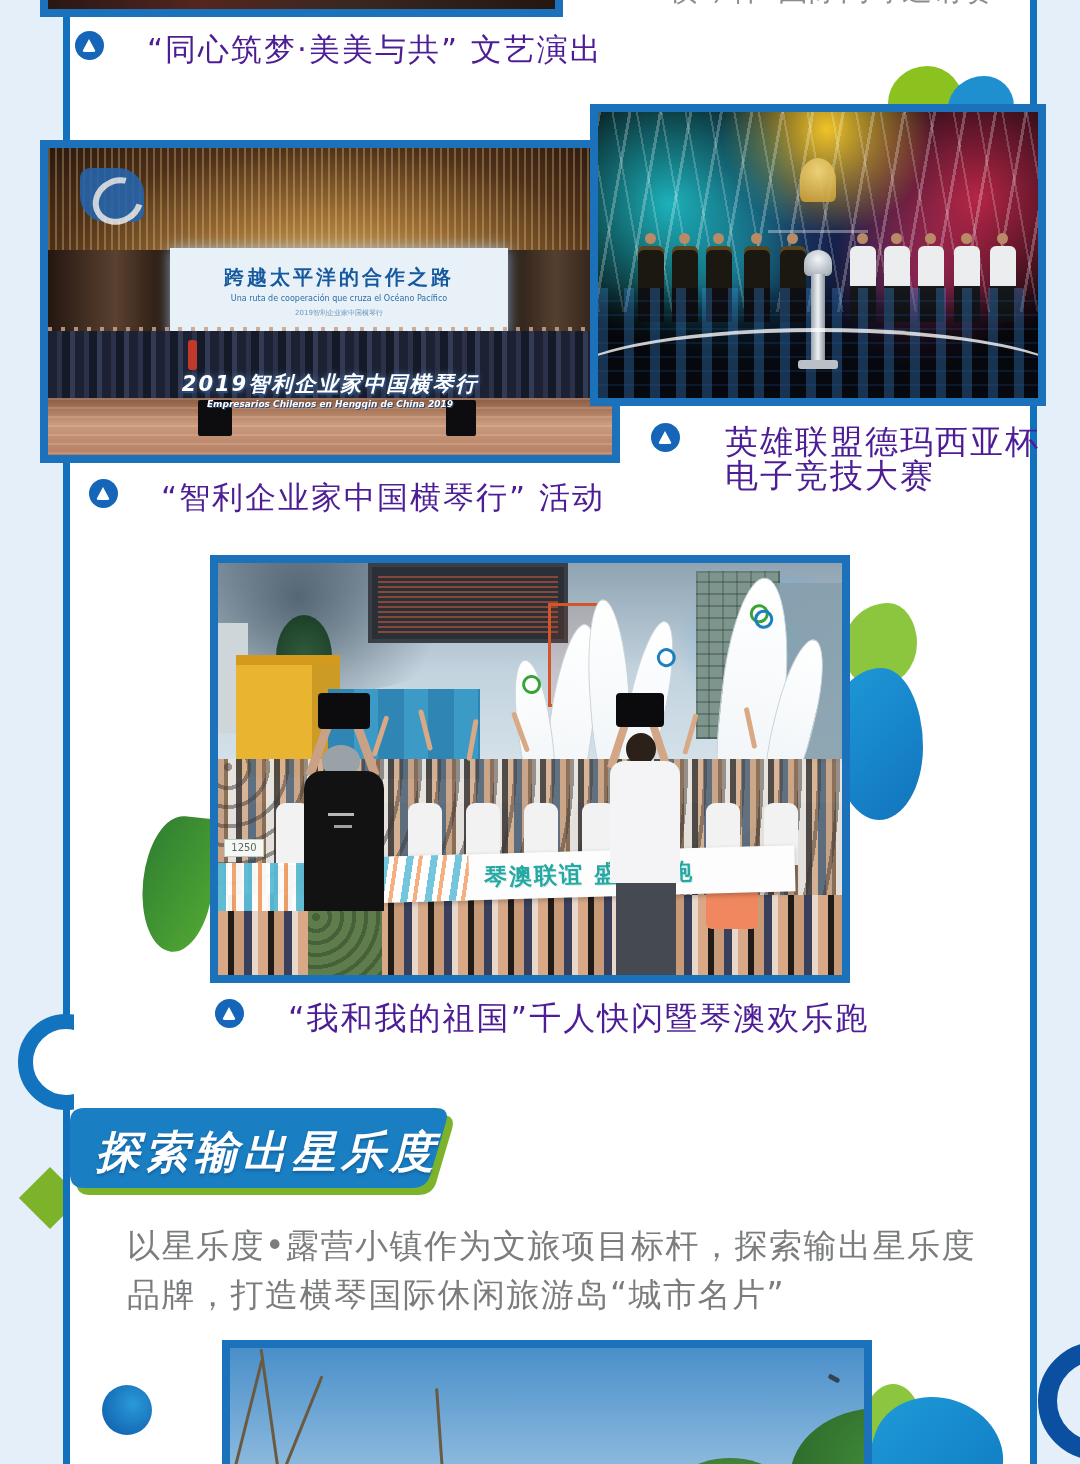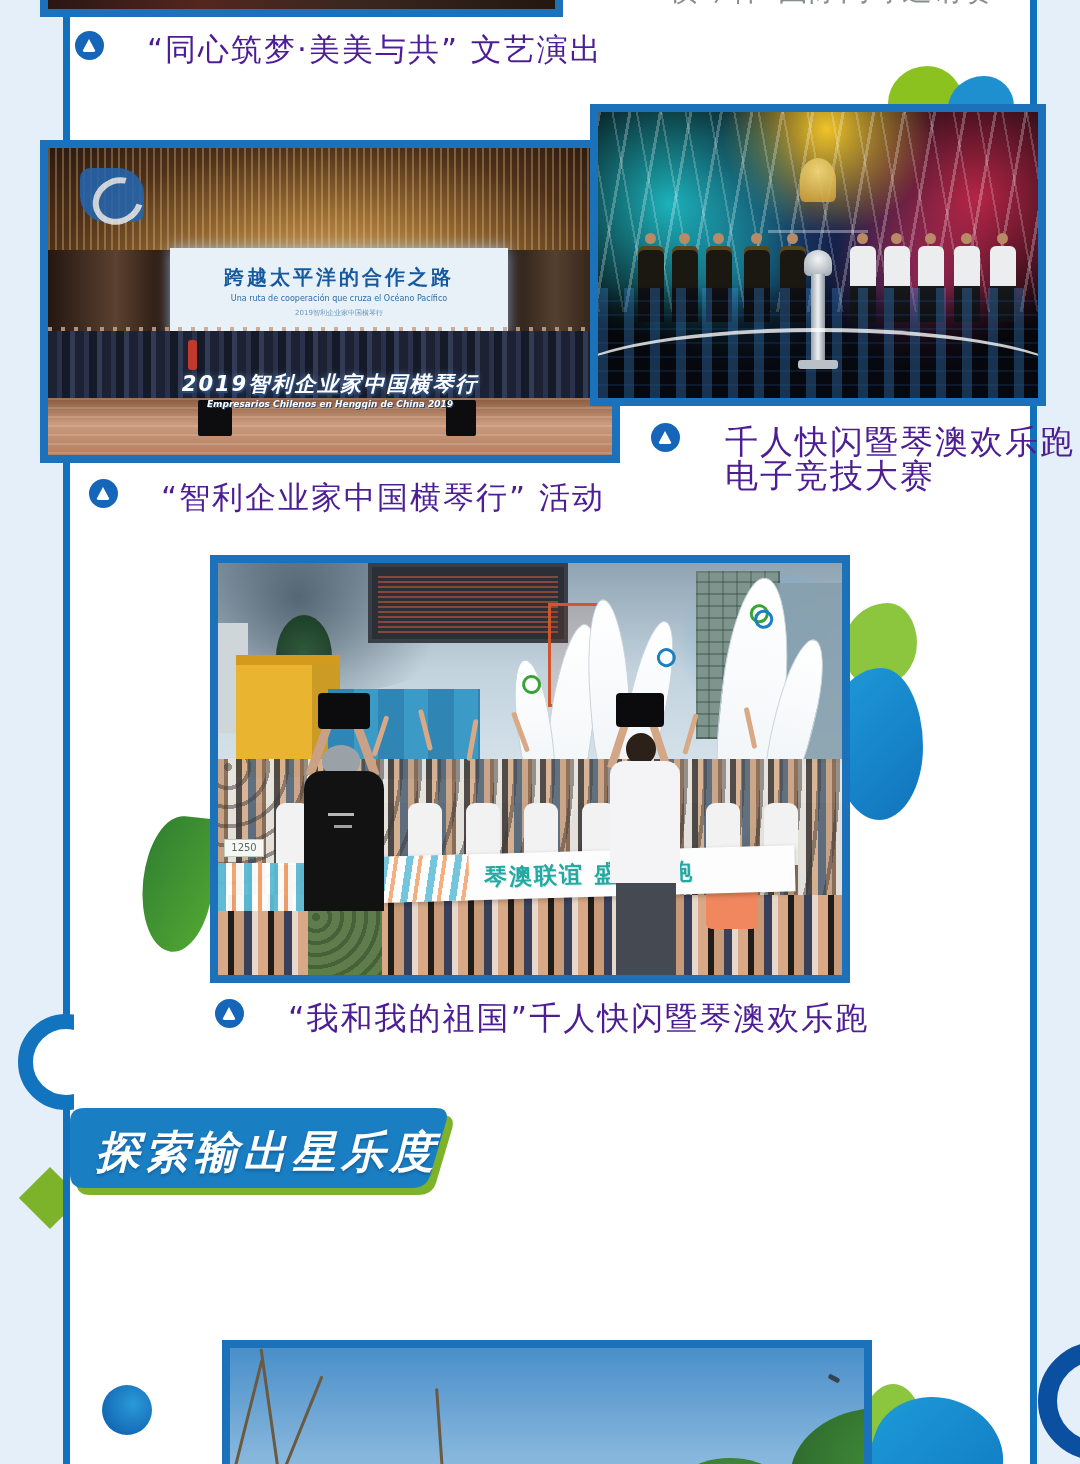--- a/index.html
+++ b/index.html
@@ -293,21 +293,21 @@
   <div class="layer es-head" style="left:399px;"></div>
   <div class="layer es-floor"></div>
   <div class="layer es-led"></div>
   <div class="layer es-tcup"></div>
   <div class="layer es-tcol"></div>
   <div class="layer es-tbase"></div>
   <div class="layer es-arc"></div>
 </div>
 
 <div class="abs cap-icon" style="left:651px;top:423px;"></div>
-<div class="abs cap" style="left:688px;top:420px;font-size:33px;">千人快闪暨琴澳欢乐跑</div>
+<div class="abs cap" style="left:688px;top:420px;font-size:33px;">英雄联盟德玛西亚杯</div>
 <div class="abs cap" style="left:688px;top:454px;font-size:33px;">电子竞技大赛</div>
 
 <div class="abs photo photo-run">
   <div class="layer rn-sky"></div>
   <div class="layer rn-cloud"></div>
   <div class="layer rn-bluesky"></div>
   <div class="layer rn-led"></div>
   <div class="layer rn-tower1"></div>
   <div class="layer rn-tower2"></div>
   <div class="layer rn-crane"></div>
@@ -369,20 +369,22 @@
 <div class="abs cap-icon" style="left:215px;top:999px;"></div>
 <div class="abs cap" style="left:251px;top:997px;font-size:32px;">“我和我的祖国”千人快闪暨琴澳欢乐跑</div>
 
 <svg class="abs banner-svg" width="400" height="92" viewBox="0 0 400 92">
   <path d="M32,11 L384,11 Q398,11 394,25 L378,79 Q374,91 360,91 L32,91 Q18,91 18,77 L18,25 Q18,11 32,11 Z" fill="#7db32b"></path>
   <path d="M26,4 L378,4 Q392,4 388,18 L372,72 Q368,84 354,84 L26,84 Q12,84 12,70 L12,18 Q12,4 26,4 Z" fill="#1a7ec2"></path>
 </svg>
 <div class="abs banner-title">探索输出星乐度</div>
 
 <div class="abs para">
+  <div>以星乐度•露营小镇作为文旅项目标杆，探索输出星乐度</div>
+  <div>品牌，打造横琴国际休闲旅游岛“城市名片”</div>
 </div>
 
 <div class="abs photo photo-bottom">
   <div class="layer bt-branch" style="left:16px;top:10px;height:120px;transform:rotate(14deg);"></div>
   <div class="layer bt-branch" style="left:40px;top:0;height:150px;transform:rotate(-8deg);"></div>
   <div class="layer bt-branch" style="left:70px;top:24px;height:110px;transform:rotate(22deg);"></div>
   <div class="layer bt-branch" style="left:210px;top:40px;height:140px;transform:rotate(-4deg);"></div>
   <div class="layer bt-kite"></div>
   <div class="layer bt-palm" style="left:560px;top:60px;width:180px;height:140px;background:radial-gradient(circle at 50% 40%,#3f8a37,#2f6b2e 75%);"></div>
   <div class="layer bt-palm" style="left:430px;top:110px;width:140px;height:110px;background:radial-gradient(circle at 50% 40%,#4f9a42,#35702f 75%);"></div>

